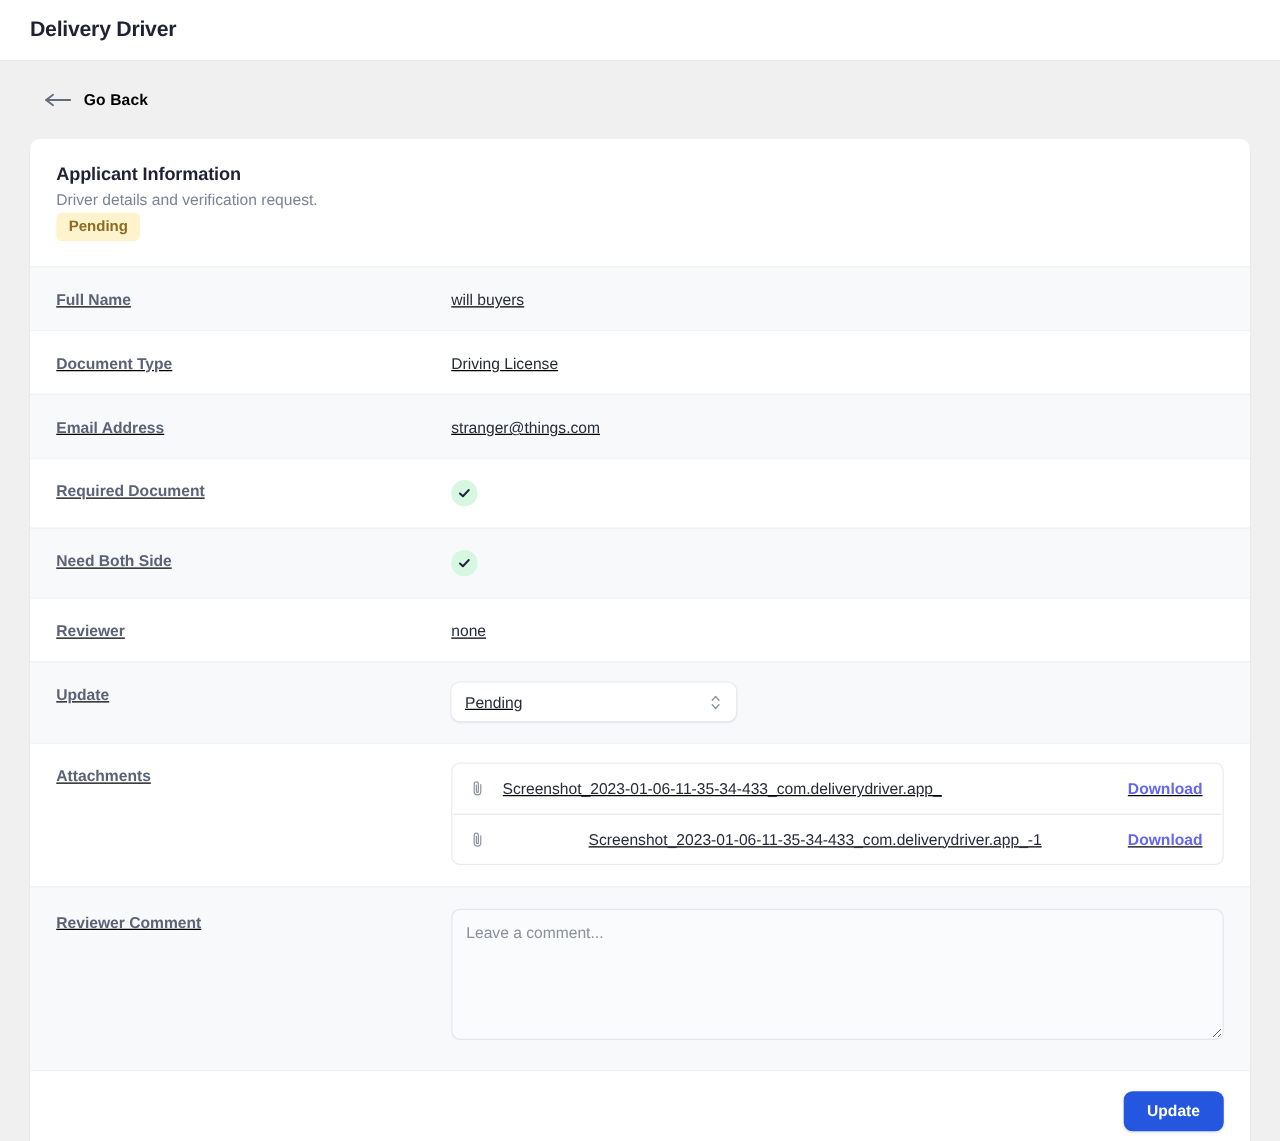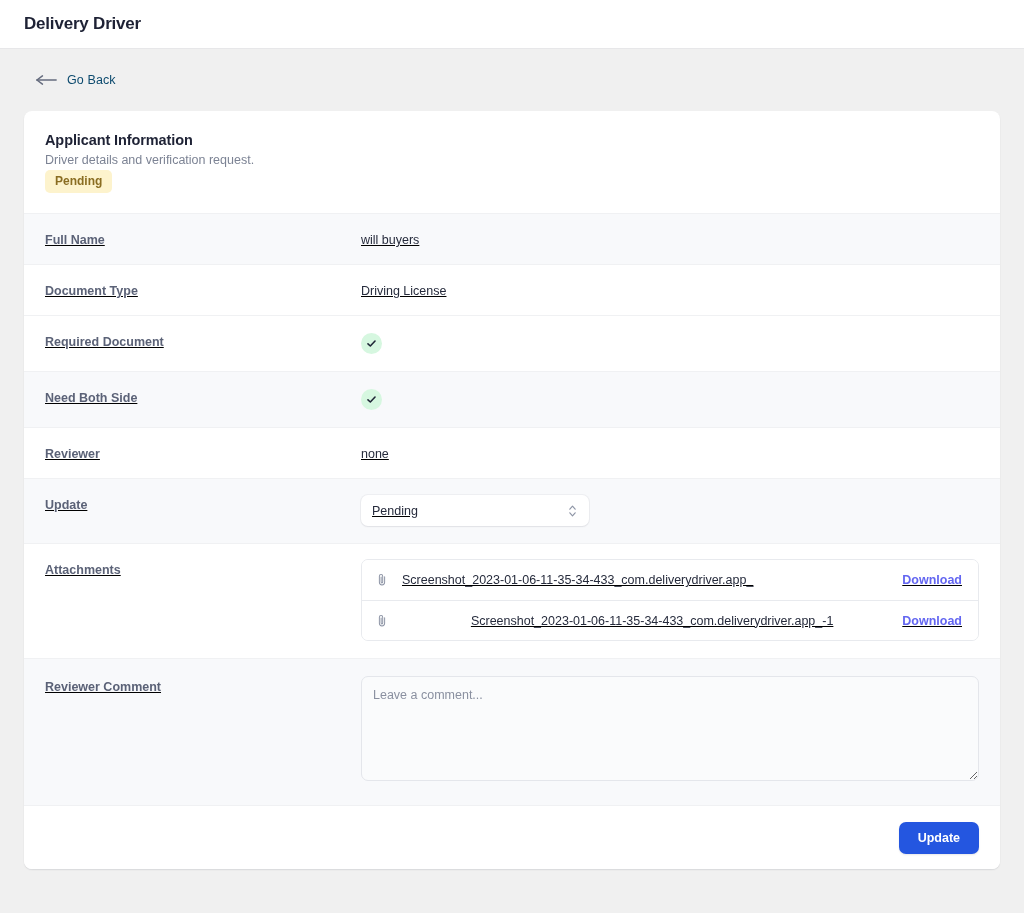--- a/index.html
+++ b/index.html
@@ -43,22 +43,22 @@
     cursor: pointer;
   }
   .goback-arrow {
     display: block;
     width: 22px;
     height: 12px;
     color: #646b7d;
   }
   .goback-label {
     font-size: 12.5px;
-    font-weight: normal;
-    color: #0c4a6e;
+    font-weight: bold;
+    color: #000000;
     letter-spacing: 0.1px;
   }
 
   
   .card {
     background: #ffffff;
     border-radius: 8px;
     overflow: hidden;
     box-shadow: 0 1px 2px rgba(16,24,40,0.07), 0 1px 1px rgba(16,24,40,0.04);
   }
@@ -270,20 +270,24 @@
     <div class="row shade">
       <div class="row-label">Full Name</div>
       <div class="row-value">will buyers</div>
     </div>
 
     <div class="row plain">
       <div class="row-label">Document Type</div>
       <div class="row-value">Driving License</div>
     </div>
 
+    <div class="row shade">
+      <div class="row-label">Email Address</div>
+      <div class="row-value">stranger@things.com</div>
+    </div>
 
     <div class="row plain">
       <div class="row-label">Required Document</div>
       <div class="row-value">
         <span class="check-badge">
           <svg viewBox="0 0 14 14" fill="none">
             <path d="M2.5 7.4 L5.5 10.2 L11.5 3.8" stroke="currentColor" stroke-width="2" stroke-linecap="round" stroke-linejoin="round"></path>
           </svg>
         </span>
       </div>

